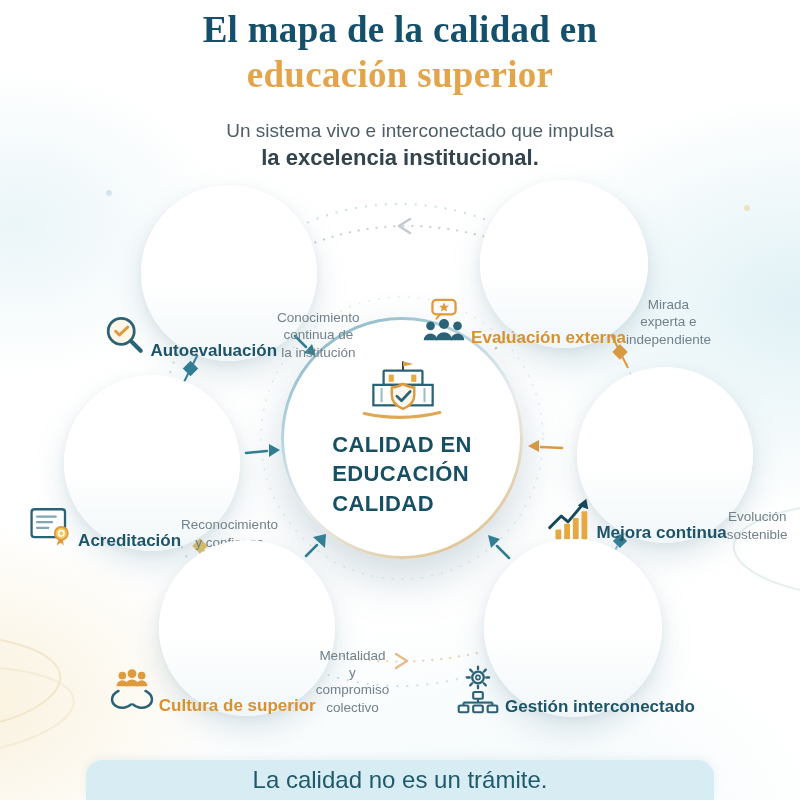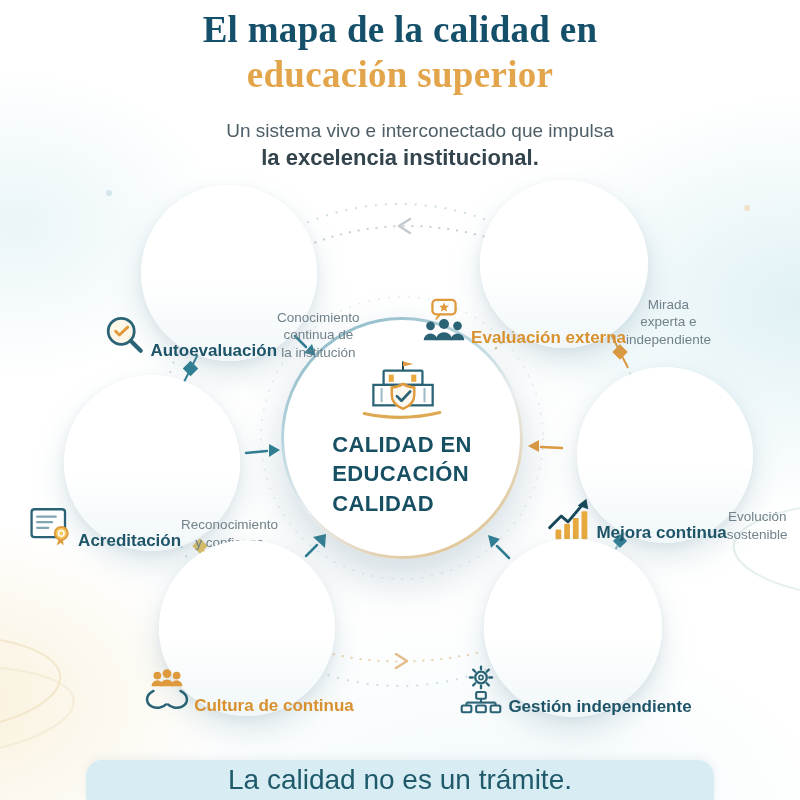--- a/index.html
+++ b/index.html
@@ -61,21 +61,21 @@
     display:flex; flex-direction:column; align-items:center; justify-content:center;
   }
   .center-label { margin-top:8px; font-size:22px; font-weight:bold; color:#174f63; letter-spacing:.4px; line-height:1.32; }
   
   .banner {
     position:absolute; left:86px; bottom:0; width:628px; height:40px;
     background:#d8ecf3; border-radius:16px 16px 0 0;
     display:flex; align-items:center; justify-content:center;
     box-shadow:0 -2px 8px rgba(120,160,175,.12);
   }
-  .banner span { font-size:28px; color:#1f5a6b; }
+  .banner span { font-size:24px; color:#1f5a6b; }
 </style>
 </head>
 <body>
 
 <div class="stage">
 
   <div class="header">
     <div class="title-1">El mapa de la calidad en</div>
     <div class="title-2">educación superior</div>
     <div class="subtitle-1">Un sistema vivo e interconectado que impulsa</div>
@@ -226,21 +226,22 @@
             <path d="M21 21 a7 7 0 0 1 14 0 z"></path>
           <circle cx="38" cy="10" r="4"></circle>
             <path d="M32 21 a6 6 0 0 1 12 0 z"></path>
         </g>
         <g fill="none" stroke="#2a6375" stroke-width="2.6" stroke-linecap="round">
           <path d="M14 26 C6 30, 5 38, 12 42 C18 45, 24 43, 27 40"></path>
           <path d="M42 26 C50 30, 51 38, 44 42 C38 45, 32 43, 29 40"></path>
         </g>
       </svg>
     </div>
-    <div class="node-title orange">Cultura de continua</div>
+    <div class="node-title orange">Cultura de superior</div>
+    <div class="node-desc">Mentalidad y compromiso colectivo</div>
   </div>
 
   <div class="node" id="n-gestion">
     <div class="node-icon">
       <svg width="54" height="52" viewBox="0 0 56 52">
         <circle cx="28" cy="12" r="6" fill="none" stroke="#2a6375" stroke-width="2.4"></circle>
         <circle cx="28" cy="12" r="2.2" fill="none" stroke="#2a6375" stroke-width="1.6"></circle>
         <g stroke="#2a6375" stroke-width="2.4" stroke-linecap="round">
           <line x1="36.5" y1="12" x2="39.5" y2="12"></line>
             <line x1="19.5" y1="12" x2="16.5" y2="12"></line>
@@ -256,20 +257,20 @@
           <line x1="28" y1="34" x2="28" y2="38"></line>
           <line x1="13" y1="38" x2="43" y2="38"></line>
           <line x1="13" y1="38" x2="13" y2="41"></line>
           <line x1="43" y1="38" x2="43" y2="41"></line>
           <rect x="8" y="41" width="10" height="7" rx="1.5"></rect>
           <rect x="23" y="41" width="10" height="7" rx="1.5"></rect>
           <rect x="38" y="41" width="10" height="7" rx="1.5"></rect>
         </g>
       </svg>
     </div>
-    <div class="node-title">Gestión independiente</div>
+    <div class="node-title">Gestión interconectado</div>
   </div>
 
   <div class="banner">
     <span>La calidad no es un trámite.</span>
   </div>
 
 </div>
 
 </body></html>

